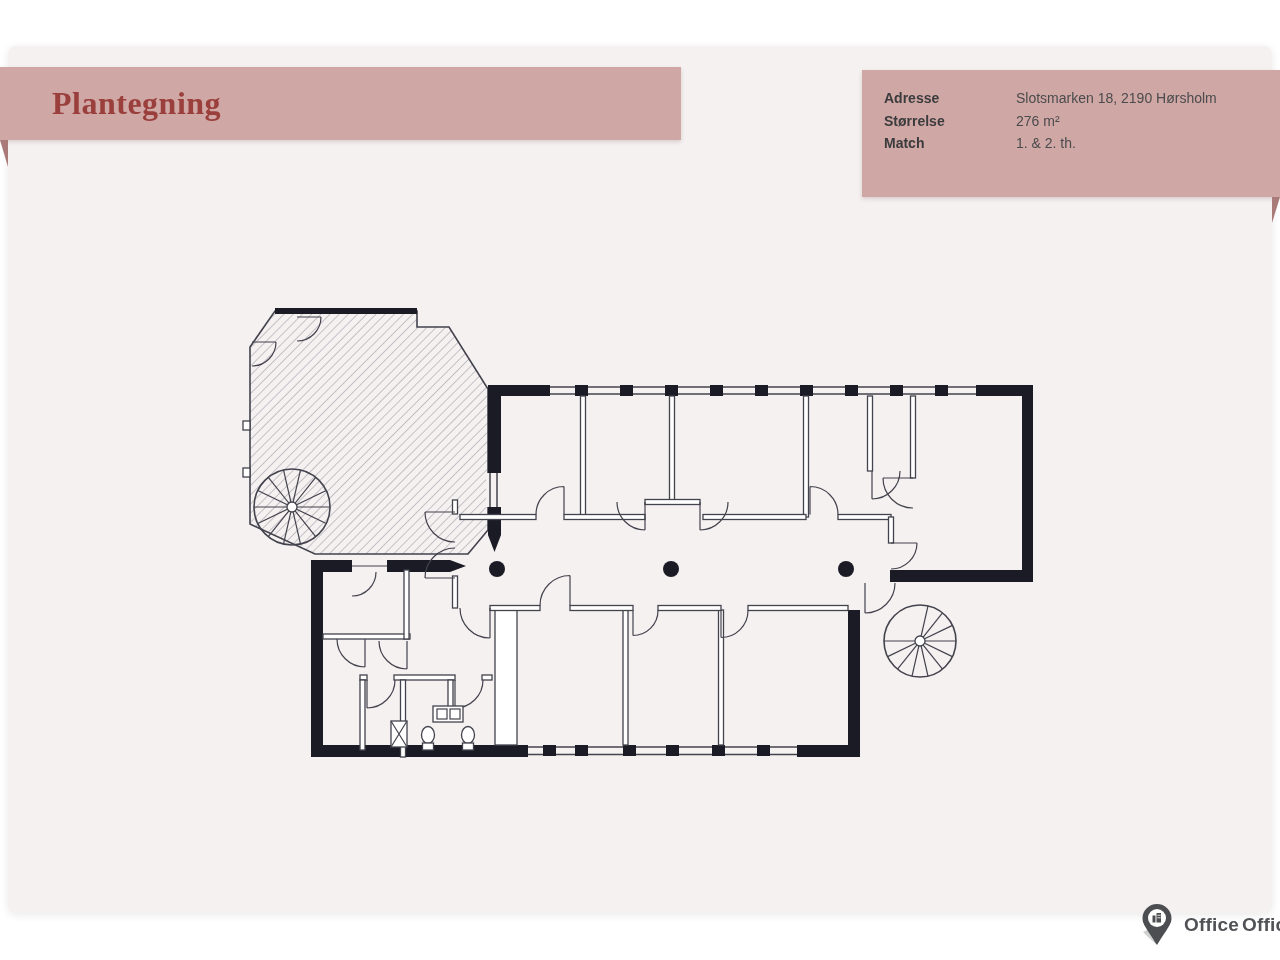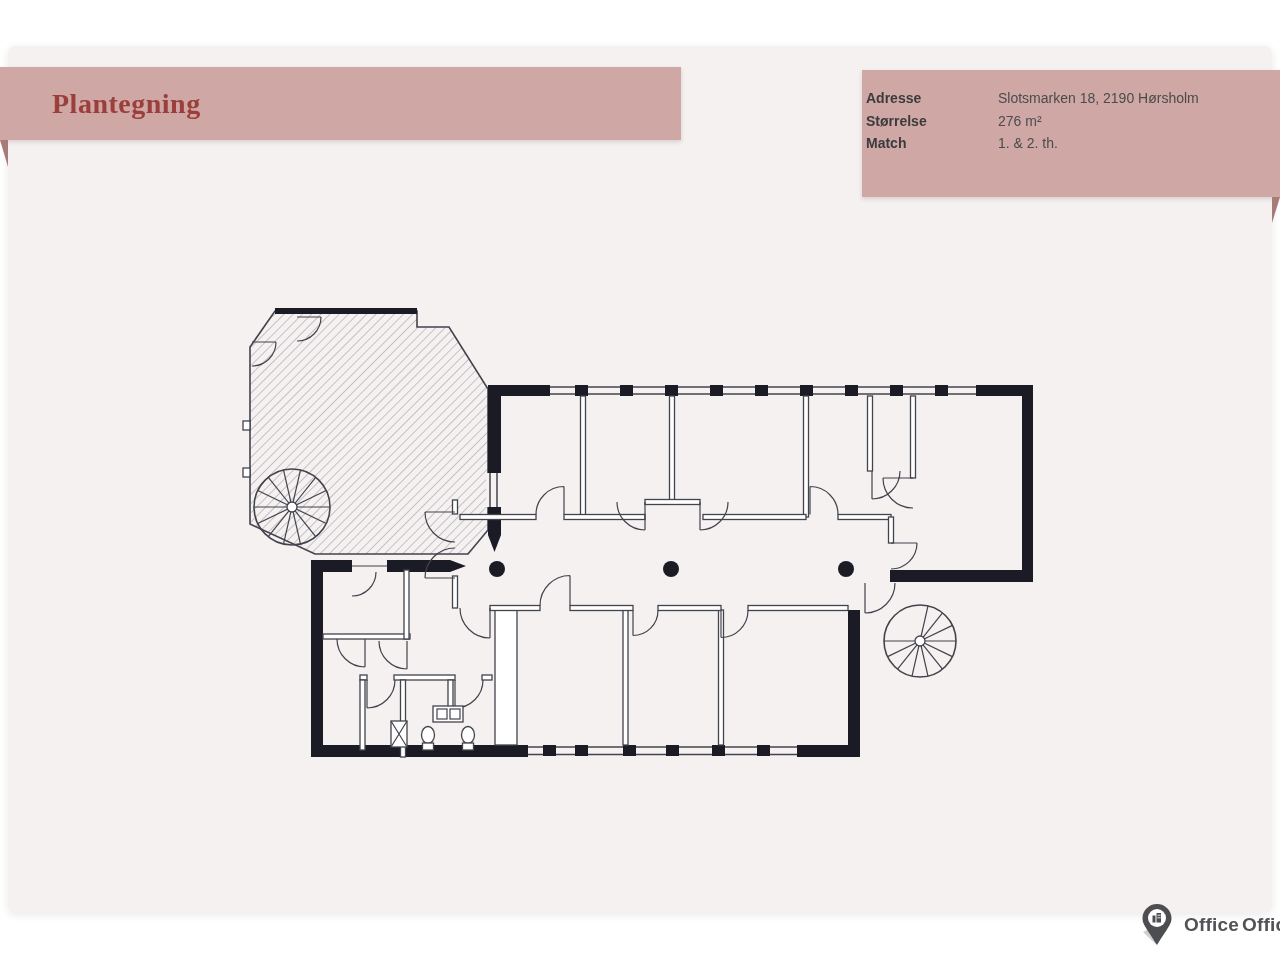--- a/index.html
+++ b/index.html
@@ -19,26 +19,26 @@
   html,body{width:1280px;height:960px;overflow:hidden;background:var(--page-bg);
     font-family:"Liberation Sans", sans-serif;}
   .stage{position:relative;width:1280px;height:960px;}
   .sheet{position:absolute;left:8px;top:46px;width:1264px;height:867px;
     background:var(--sheet-bg);border-radius:8px;
     box-shadow:0 2px 8px rgba(60,40,40,.10);}
   .title-banner{position:absolute;left:0;top:67px;width:681px;height:73px;
     background:var(--banner-pink);box-shadow:0 2px 4px rgba(90,50,50,.18);
     display:flex;align-items:center;}
   .title-banner .title{font-family:"Liberation Serif", serif;font-weight:bold;
-    font-size:28px;color:var(--title-red);padding-left:52px;letter-spacing:.5px;}
+    font-size:32px;color:var(--title-red);padding-left:52px;letter-spacing:.5px;}
   .fold-left{position:absolute;left:0;top:140px;width:8px;height:27px;
     background:var(--banner-fold);clip-path:polygon(0 0,100% 0,100% 100%);}
   .info-banner{position:absolute;left:862px;top:70px;width:418px;height:127px;
     background:var(--banner-pink);box-shadow:0 2px 4px rgba(90,50,50,.18);
-    padding:17px 0 0 4px;}
+    padding:17px 0 0 22px;}
   .fold-right{position:absolute;left:1272px;top:197px;width:8px;height:26px;
     background:var(--banner-fold);clip-path:polygon(0 0,100% 0,0 100%);}
   .info-row{display:flex;line-height:22.5px;font-size:14px;}
   .info-row .lbl{width:132px;font-weight:bold;color:var(--label-dark);}
   .info-row .val{color:var(--value-dark);}
   svg.plan{position:absolute;left:0;top:0;width:1280px;height:960px;}
   .wall{fill:var(--wall-dark);stroke:none;}
   .thin{stroke:var(--line-gray);stroke-width:1.5;fill:none;}
   .thin-f{stroke:var(--line-gray);stroke-width:1.3;fill:#ffffff;}
   .thin-o{stroke:var(--line-gray);stroke-width:1.6;fill:none;}

